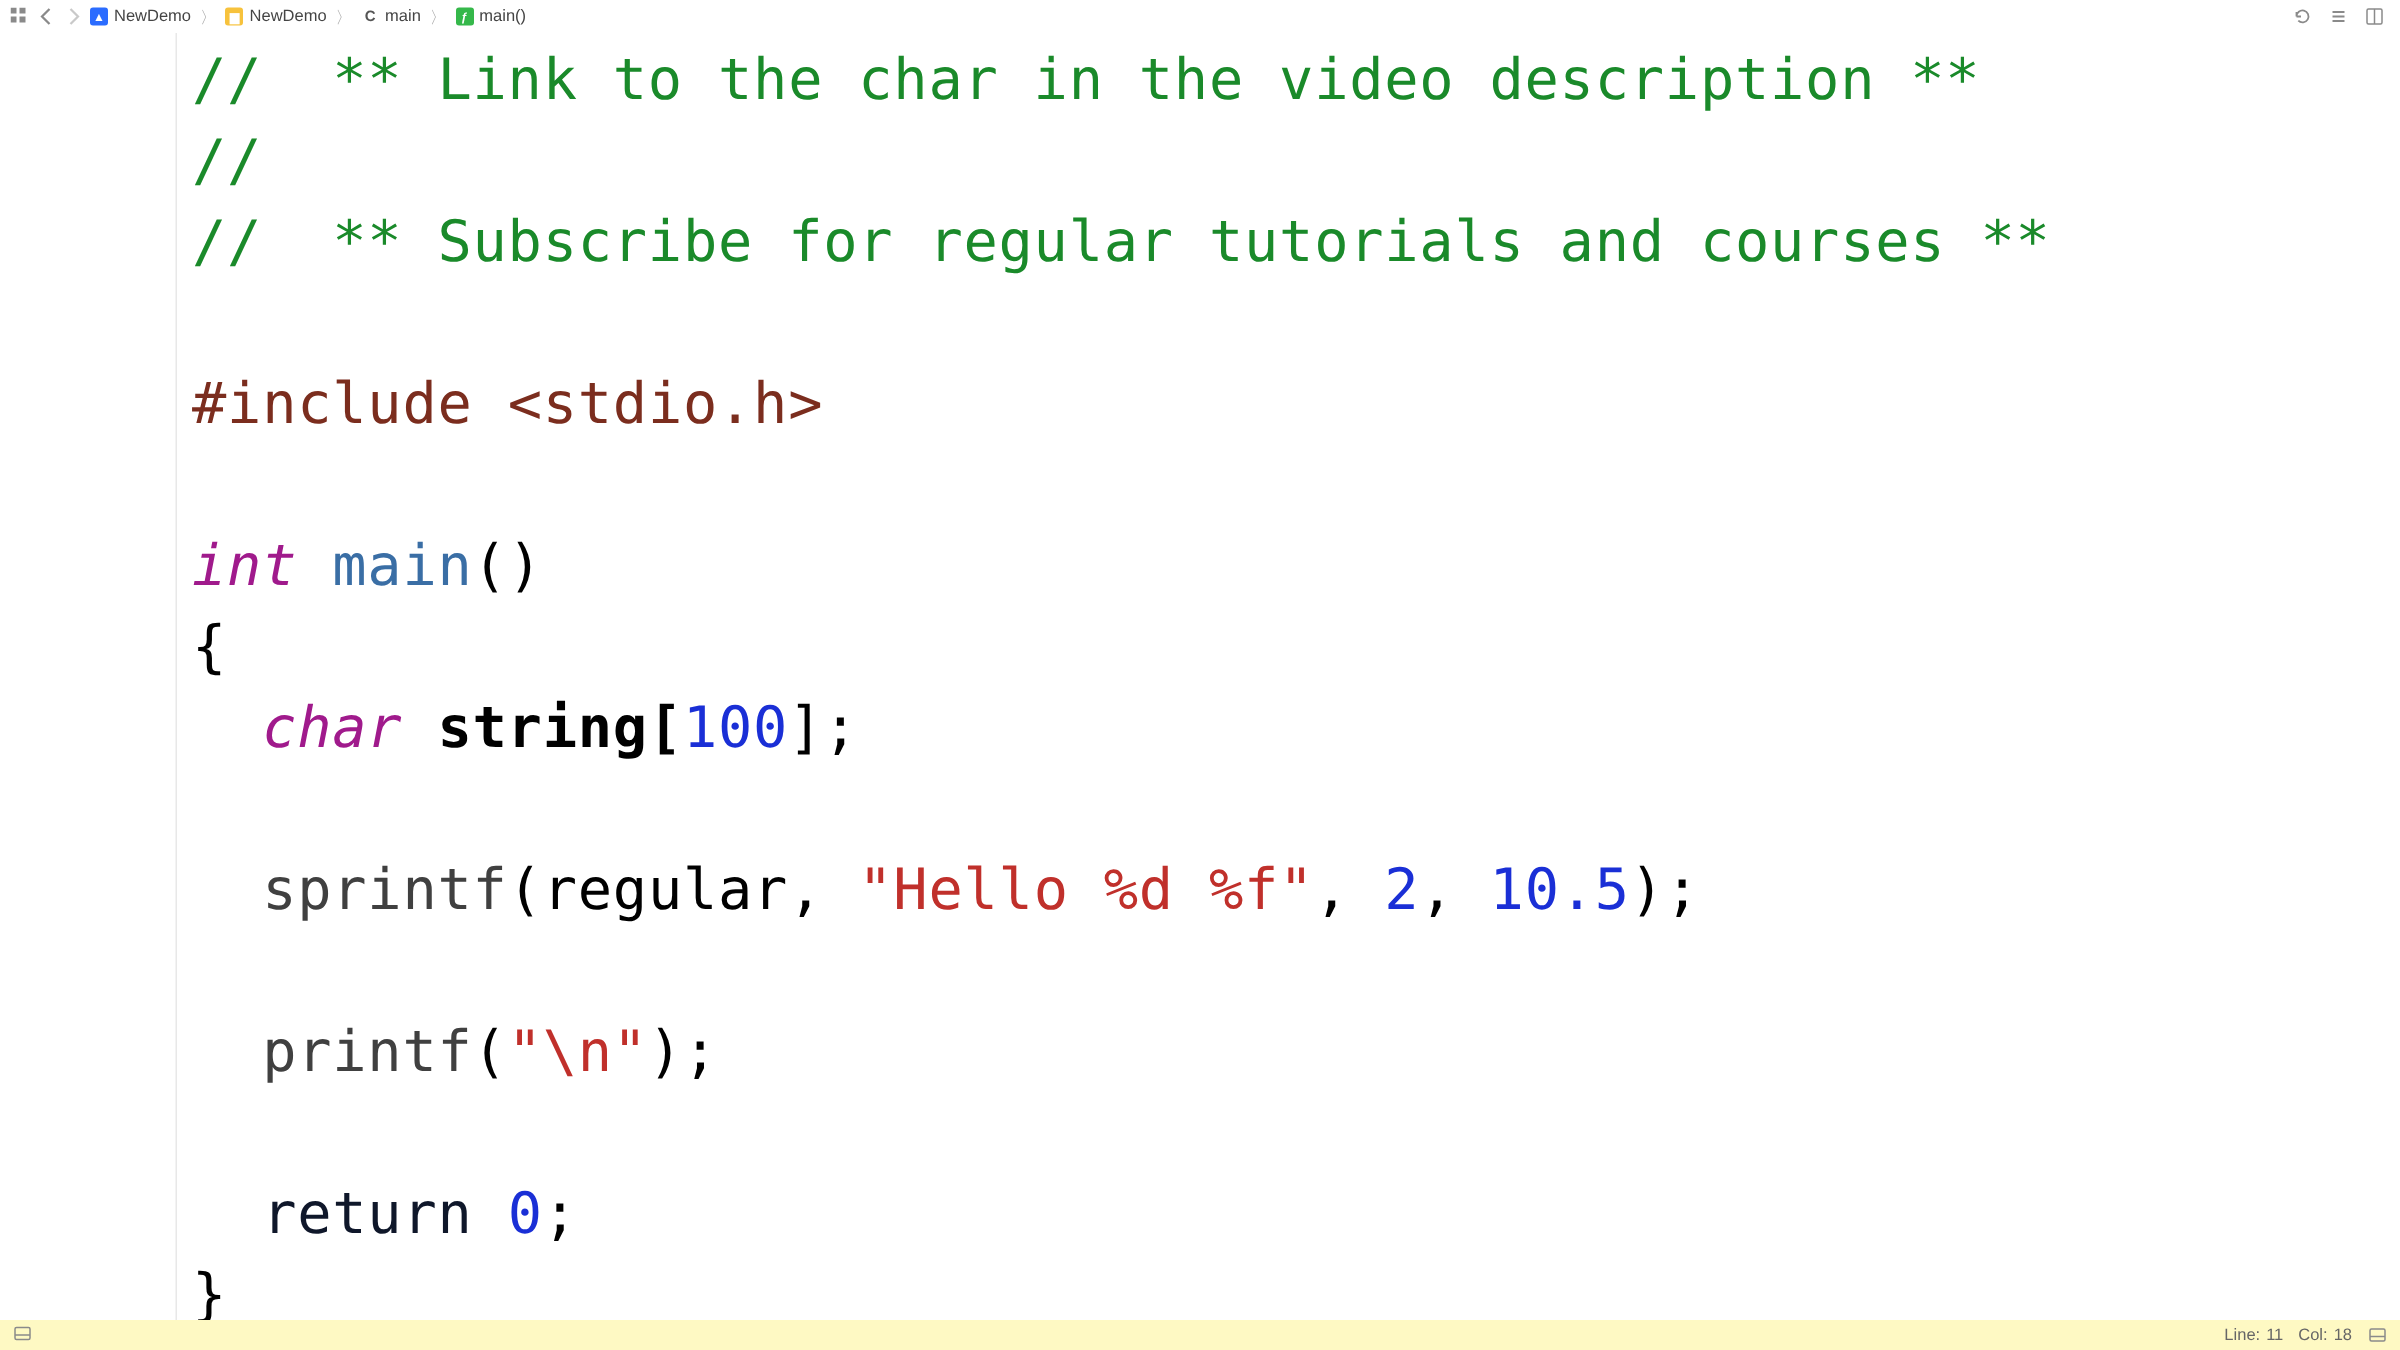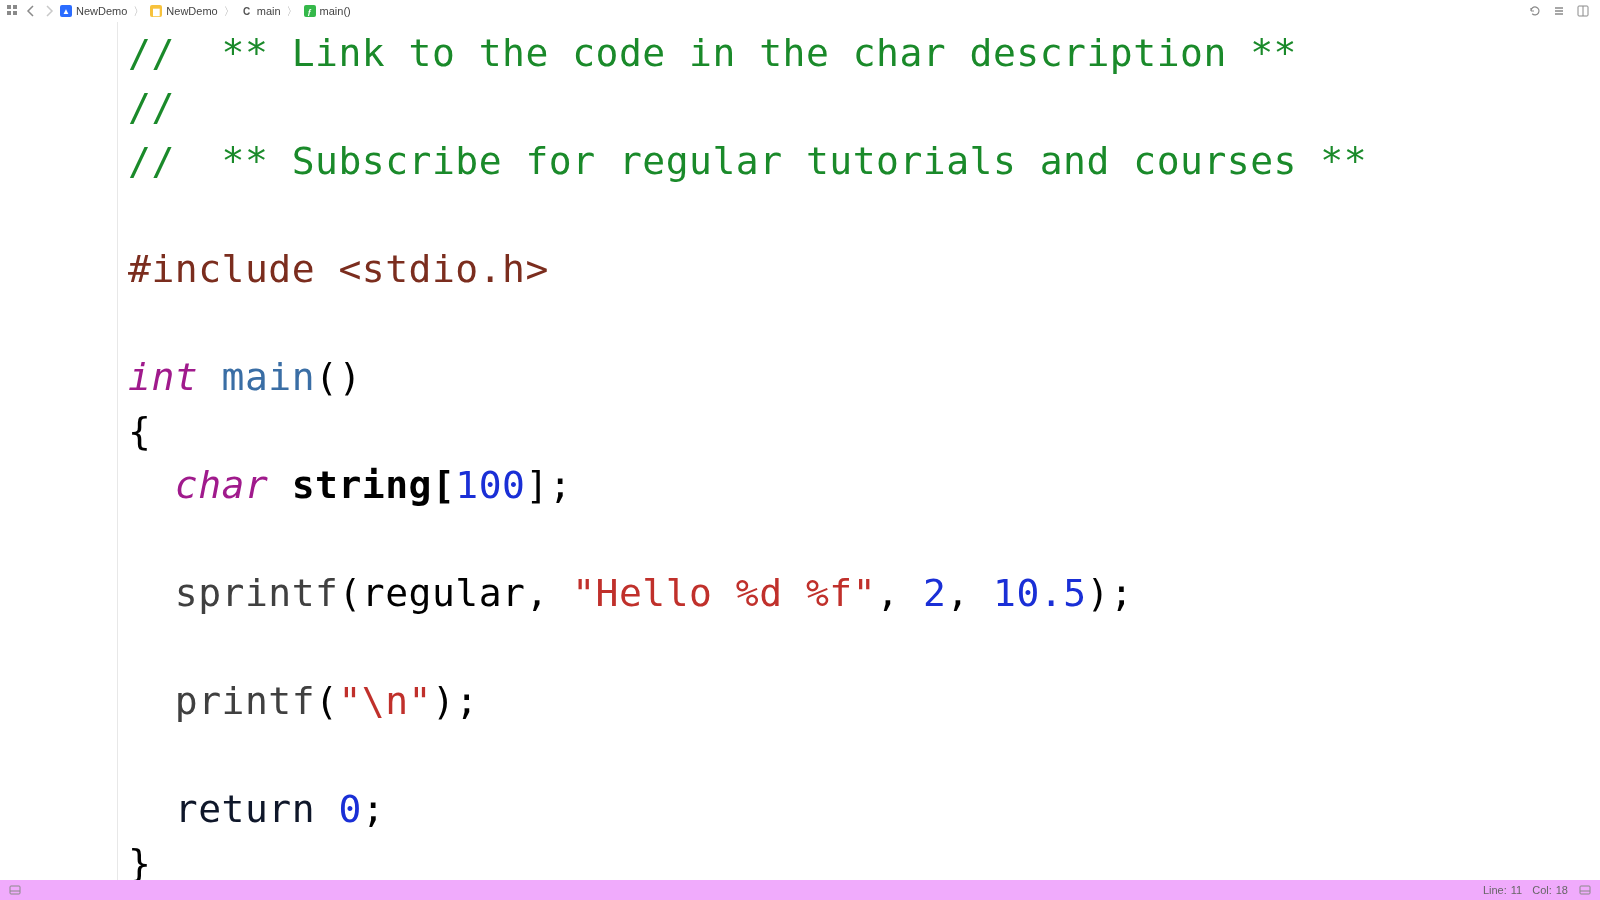--- a/index.html
+++ b/index.html
@@ -85,21 +85,21 @@
   
   .statusbar {
     position: absolute;
     bottom: 0; left: 0; right: 0;
     height: 20px;
     display: flex;
     align-items: center;
     font-size: 11px;
     color: #666;
     padding: 0 8px;
-    background: #f0abfc;
+    background: #fef9c3;
   }
   .statusbar .sb-left  { flex: 0 0 auto; }
   .statusbar .sb-fill  { flex: 1; }
   .statusbar .sb-right { display: flex; align-items: center; gap: 10px; }
   .sb-icon { width:14px; height:14px; color:#8a8a8a; display:inline-flex; align-items:center; justify-content:center; }
   .sb-icon svg { width:12px; height:12px; }
 </style>
 </head>
 <body>
 
@@ -163,21 +163,21 @@
       <svg viewBox="0 0 12 12">
           <rect x="1" y="1" width="10" height="10" rx="1" fill="none" stroke="currentColor"></rect>
           <path d="M6 1v10" stroke="currentColor"></path>
         </svg>
     </span>
   </div>
 </div>
 
 <div class="editor-wrap">
   <div class="gutter"></div>
-  <div class="code"><span class="tok-comment">//  ** Link to the code in the char description **</span>
+  <div class="code"><span class="tok-comment">//  ** Link to the char in the video description **</span>
 <span class="tok-comment">//</span>
 <span class="tok-comment">//  ** Subscribe for regular tutorials and courses **</span>
 
 <span class="tok-preproc">#include</span> <span class="tok-angleinc">&lt;stdio.h&gt;</span>
 
 <span class="tok-type">int</span> <span class="tok-funcdef">main</span><span class="tok-punct">()</span>
 <span class="tok-punct">{</span>
   <span class="tok-type">char</span><span class="tok-ident"> string[</span><span class="tok-number">100</span><span class="tok-punct">];</span>
 
   <span class="tok-func">sprintf</span><span class="tok-punct">(regular, </span><span class="tok-string">"Hello %d %f"</span><span class="tok-punct">, </span><span class="tok-number">2</span><span class="tok-punct">, </span><span class="tok-number">10.5</span><span class="tok-punct">);</span>

